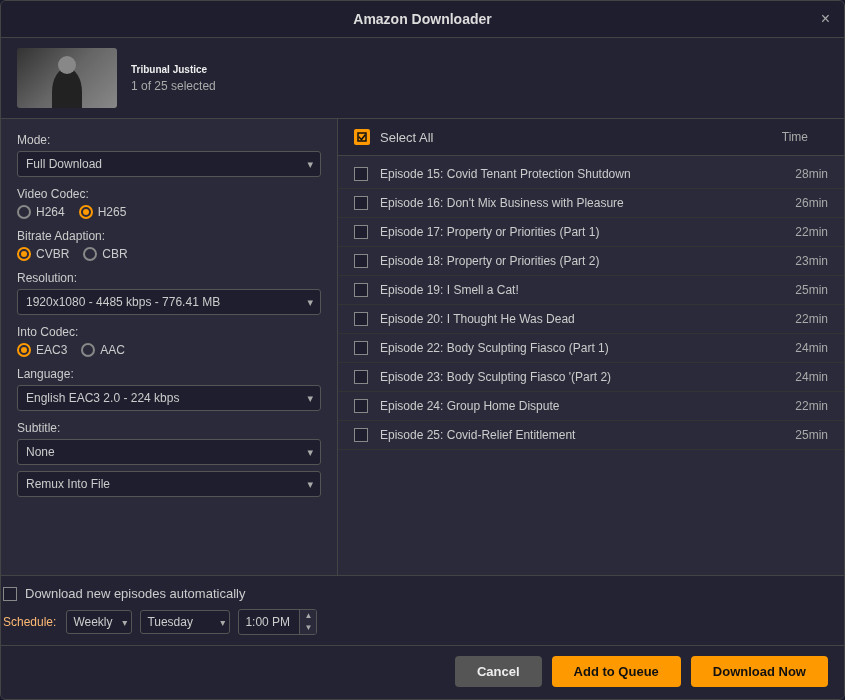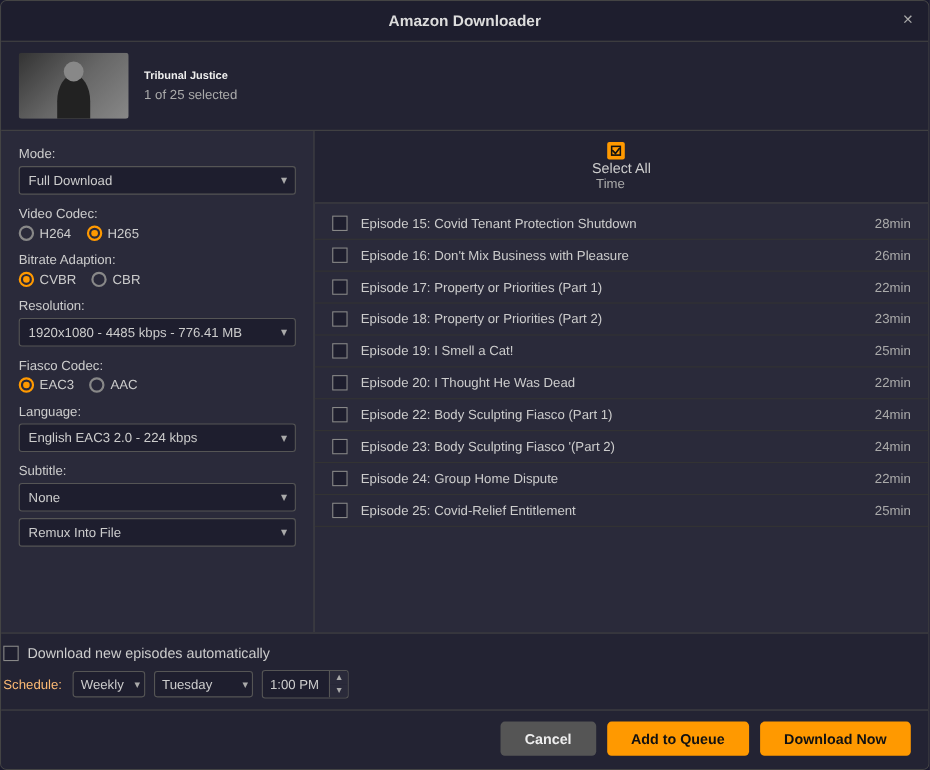--- a/index.html
+++ b/index.html
@@ -107,21 +107,21 @@
       color: #aaa;
       font-size: 12px;
       margin-top: 4px;
     }
     .main-content {
       display: flex;
       flex: 1;
       overflow: hidden;
     }
     .left-panel {
-      width: 285px;
+      width: 337px;
       flex-shrink: 0;
       padding: 14px 16px;
       border-right: 1px solid #444;
       overflow-y: auto;
       display: flex;
       flex-direction: column;
       gap: 10px;
     }
     .field-label {
       color: #ccc;
@@ -309,21 +309,20 @@
       display: flex;
       flex-direction: column;
       overflow: hidden;
     }
     .episode-list-header {
       display: flex;
       align-items: center;
       padding: 10px 16px;
       border-bottom: 1px solid #444;
       background: #232333;
-      flex-direction: column;
     }
     .select-all-icon {
       width: 16px;
       height: 16px;
       background: #f90;
       border-radius: 2px;
       margin-right: 10px;
       flex-shrink: 0;
       display: flex;
       align-items: center;
@@ -441,21 +440,21 @@
       </div>
 
       <div class="field-group">
         <div class="field-label">Resolution:</div>
         <div class="dropdown-wrapper">
           <select class="dropdown"><option>1920x1080 - 4485 kbps - 776.41 MB</option><option>1280x720 - 2500 kbps</option><option>640x480 - 1000 kbps</option></select>
         </div>
       </div>
 
       <div class="field-group">
-        <div class="field-label">Fiasco Codec:</div>
+        <div class="field-label">Into Codec:</div>
         <div class="radio-group">
           <div class="radio-item">
             <div class="radio-circle selected"></div>
             <span class="radio-label">EAC3</span>
           </div>
           <div class="radio-item">
             <div class="radio-circle"></div>
             <span class="radio-label">AAC</span>
           </div>
         </div>

